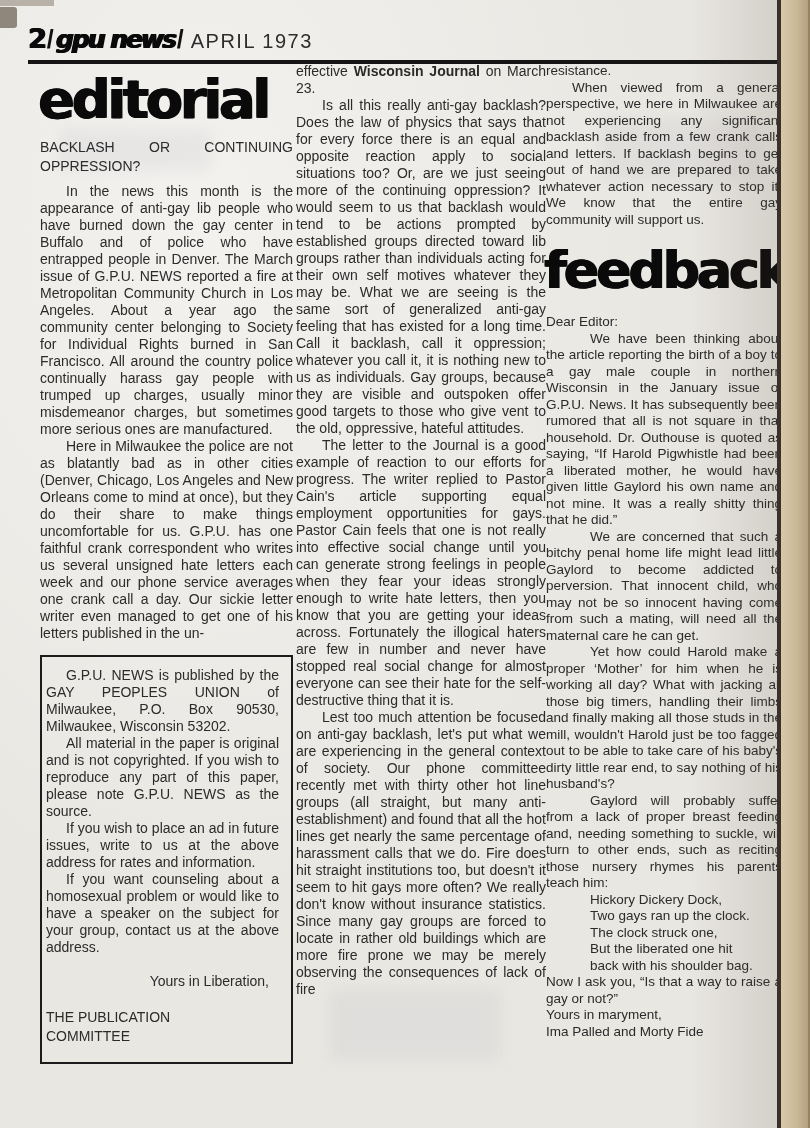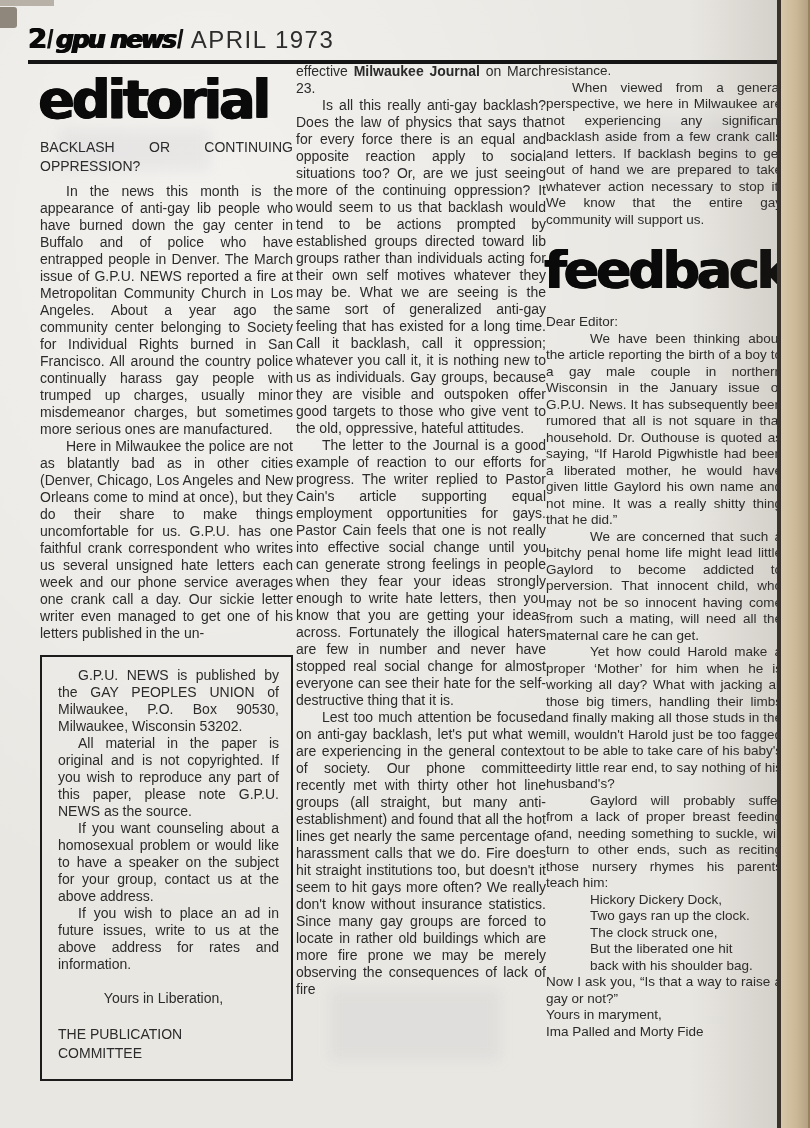--- a/index.html
+++ b/index.html
@@ -31,40 +31,40 @@
   
   .header { position:absolute; left:28px; top:24px; display:flex; align-items:baseline; z-index:2; }
   .display {
     font-family:"DejaVu Sans", sans-serif; font-weight:bold; color:#0a0a0a;
     letter-spacing:-2px;
     text-shadow:1.1px 0 #0a0a0a, -0.5px 0 #0a0a0a;
   }
   .pageno   { font-size:27px; line-height:30px; }
   .slash    { font-size:25px; font-weight:bold; padding:0 2px; color:#111; }
   .masthead { font-size:25px; line-height:30px;font-style:italic; }
-  .issuedate{ font-size:24px; letter-spacing:1.5px; color:#2d2d2d; padding-left:5px; }
+  .issuedate{ font-size:20px; letter-spacing:1.5px; color:#2d2d2d; padding-left:5px; }
   .rule { position:absolute; left:28px; top:60px; width:750px; height:4px; background:#151515; z-index:2; }
 
   
   .col { position:absolute; text-align:justify; z-index:1; color:#2b2b2b; }
   .col p { margin:0; }
   .col1 { left:40px;  top:72px; width:253px; font-size:14px;   line-height:17px; }
   .col2 { left:296px; top:63px; width:250px; font-size:14px;   line-height:17px; }
   .col3 { left:546px; top:63px; width:236px; font-size:13.5px; line-height:16.5px; }
 
   .ind      { text-indent:26px; }
   .ind-deep { text-indent:44px; }
 
   .h-editorial { font-size:54px; line-height:56px; letter-spacing:-3px; margin:0 0 10px -2px; }
   .subhead     { font-size:14px; line-height:19px; margin-bottom:7px; }
   .h-feedback  { font-size:52px; line-height:56px; letter-spacing:-3px; margin:14px 0 16px -2px; }
 
-  .infobox { border:2.5px solid #1c1c1c; margin-top:13px; padding:10px 12px 16px 16px; }
+  .infobox { border:2.5px solid #1c1c1c; margin-top:13px; padding:10px 12px 16px 4px; }
   .infobox p { text-indent:20px; }
-  .infobox .signoff { text-align:center; text-indent:0; padding-right:10px; margin-top:17px; }
+  .infobox .signoff { text-align:right; text-indent:0; padding-right:10px; margin-top:17px; }
   .infobox .sig     { text-indent:0; padding-right:2px; line-height:19px; }
   .infobox .sig-first { margin-top:18px; }
 
   .salutation { text-align:left; }
   .poem { margin-left:44px; text-align:left; }
   .left { text-align:left; }
 </style>
 </head>
 <body>
 
@@ -87,30 +87,30 @@
 
   <div class="col col1">
     <div class="display h-editorial">editorial</div>
     <div class="subhead">BACKLASH OR CONTINUING OPPRESSION?</div>
     <p class="ind">In the news this month is the appearance of anti-gay lib people who have burned down the gay center in Buffalo and of police who have entrapped people in Denver. The March issue of G.P.U. NEWS reported a fire at Metropolitan Community Church in Los Angeles. About a year ago the community center belonging to Society for Individual Rights burned in San Francisco. All around the country police continually harass gay people with trumped up charges, usually minor misdemeanor charges, but sometimes more serious ones are manufactured.</p>
     <p class="ind">Here in Milwaukee the police are not as blatantly bad as in other cities (Denver, Chicago, Los Angeles and New Orleans come to mind at once), but they do their share to make things uncomfortable for us. G.P.U. has one faithful crank correspondent who writes us several unsigned hate letters each week and our phone service averages one crank call a day. Our sickie letter writer even managed to get one of his letters published in the un-</p>
 
     <div class="infobox">
       <p>G.P.U. NEWS is published by the GAY PEOPLES UNION of Milwaukee, P.O. Box 90530, Milwaukee, Wisconsin 53202.</p>
       <p>All material in the paper is original and is not copyrighted. If you wish to reproduce any part of this paper, please note G.P.U. NEWS as the source.</p>
+      <p>If you wish to place an ad in future issues, write to us at the above address for rates and information.</p>
       <p>If you want counseling about a homosexual problem or would like to have a speaker on the subject for your group, contact us at the above address.</p>
-      <p>If you wish to place an ad in future issues, write to us at the above address for rates and information.</p>
       <p class="signoff">Yours in Liberation,</p>
       <p class="sig sig-first">THE PUBLICATION</p>
       <p class="sig">COMMITTEE</p>
     </div>
   </div>
 
   <div class="col col2">
-    <p><span>effective </span><b>Milwaukee Journal</b><span> on March 23.</span></p>
+    <p><span>effective </span><b>Wisconsin Journal</b><span> on March 23.</span></p>
     <p class="ind">Is all this really anti-gay backlash? Does the law of physics that says that for every force there is an equal and opposite reaction apply to social situations too? Or, are we just seeing more of the continuing oppression? It would seem to us that backlash would tend to be actions prompted by established groups directed toward lib groups rather than individuals acting for their own self motives whatever they may be. What we are seeing is the same sort of generalized anti-gay feeling that has existed for a long time. Call it backlash, call it oppression; whatever you call it, it is nothing new to us as individuals. Gay groups, because they are visible and outspoken offer good targets to those who give vent to the old, oppressive, hateful attitudes.</p>
     <p class="ind">The letter to the Journal is a good example of reaction to our efforts for progress. The writer replied to Pastor Cain's article supporting equal employment opportunities for gays. Pastor Cain feels that one is not really into effective social change until you can generate strong feelings in people when they fear your ideas strongly enough to write hate letters, then you know that you are getting your ideas across. Fortunately the illogical haters are few in number and never have stopped real social change for almost everyone can see their hate for the self-destructive thing that it is.</p>
     <p class="ind">Lest too much attention be focused on anti-gay backlash, let's put what we are experiencing in the general context of society. Our phone committee recently met with thirty other hot line groups (all straight, but many anti-establishment) and found that all the hot lines get nearly the same percentage of harassment calls that we do. Fire does hit straight institutions too, but doesn't it seem to hit gays more often? We really don't know without insurance statistics. Since many gay groups are forced to locate in rather old buildings which are more fire prone we may be merely observing the consequences of lack of fire</p>
   </div>
 
   <div class="col col3">
     <p>resistance.</p>
     <p class="ind">When viewed from a general perspective, we here in Milwaukee are not experiencing any significant backlash aside from a few crank calls and letters. If backlash begins to get out of hand we are prepared to take whatever action necessary to stop it. We know that the entire gay community will support us.</p>
 
     <div class="display h-feedback">feedback</div>

